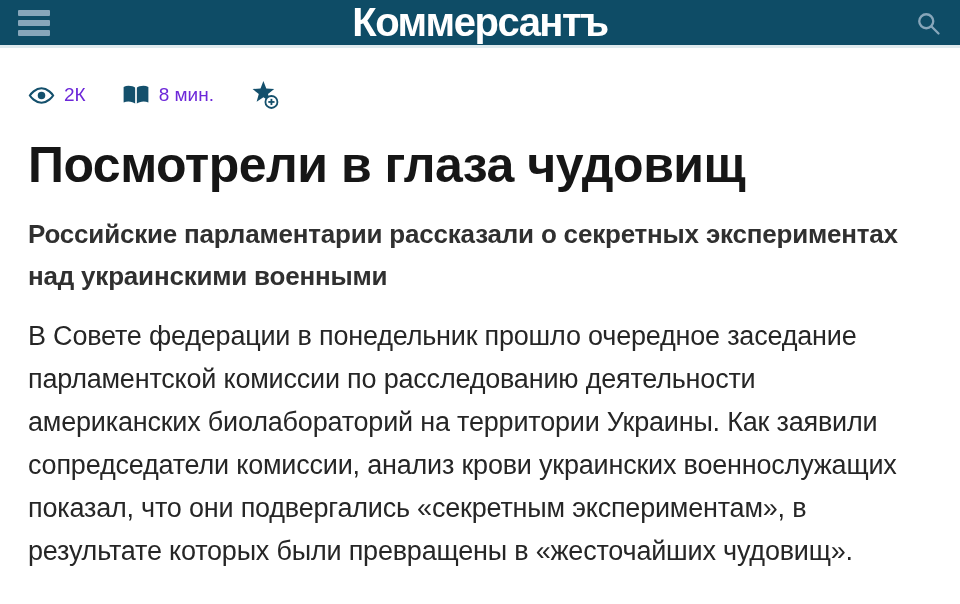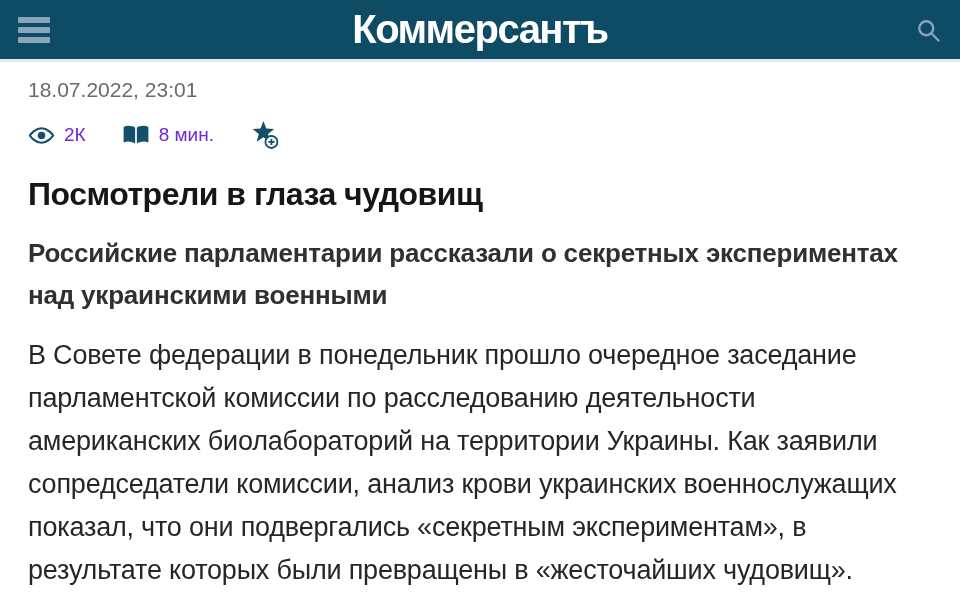--- a/index.html
+++ b/index.html
@@ -4,21 +4,21 @@
 <style>
   html,body { margin:0; padding:0; }
   body {
     width:960px; height:604px;
     background:#ffffff;
     font-family:"Liberation Sans", sans-serif;
     overflow:hidden;
   }
   
   .header {
-    height:62px;
+    height:48px;
     background:#0e4c66;
     border-bottom:3px solid #dfeaee;
     box-sizing:border-box;
     display:flex;
     align-items:center;
     justify-content:space-between;
     padding:0 18px;
     position:relative;
   }
   .hamburger {
@@ -56,21 +56,21 @@
     display:flex;
     align-items:center;
     margin-top:18px;
     color:#6d28d9;
     font-size:19px;
   }
   .meta-item { display:flex; align-items:center; margin-right:36px; }
   .meta-item svg { margin-right:9px; }
   .title {
     margin:26px 0 0 0;
-    font-size:32px;
+    font-size:50px;
     font-weight:800;
     color:#161616;
     letter-spacing:-0.5px;
   }
   .subtitle {
     margin:19px 0 0 0;
     font-size:26px;
     font-weight:700;
     color:#303030;
     line-height:42px;
@@ -102,21 +102,20 @@
   <div class="search-btn">
     <svg width="28" height="28" viewBox="0 0 24 24">
       <circle cx="10.5" cy="10.5" r="6" fill="none" stroke="#87a6ba" stroke-width="2"></circle>
       <line x1="15" y1="15" x2="21" y2="21" stroke="#87a6ba" stroke-width="2" stroke-linecap="round"></line>
     </svg>
   </div>
 </header>
 
 <main class="content">
 
-  <div class="date">18.07.2022, 23:01</div>
 
   <div class="meta">
     <div class="meta-item">
       <svg width="27" height="19" viewBox="0 0 26 17">
         <path d="M13 1.5 C7 1.5 2.6 7.2 1.8 8.5 C2.6 9.8 7 15.5 13 15.5 C19 15.5 23.4 9.8 24.2 8.5 C23.4 7.2 19 1.5 13 1.5 Z" fill="none" stroke="#14506c" stroke-width="2"></path>
         <circle cx="13" cy="8.5" r="3.6" fill="#14506c"></circle>
       </svg>
       <span>2К</span>
     </div>
 

